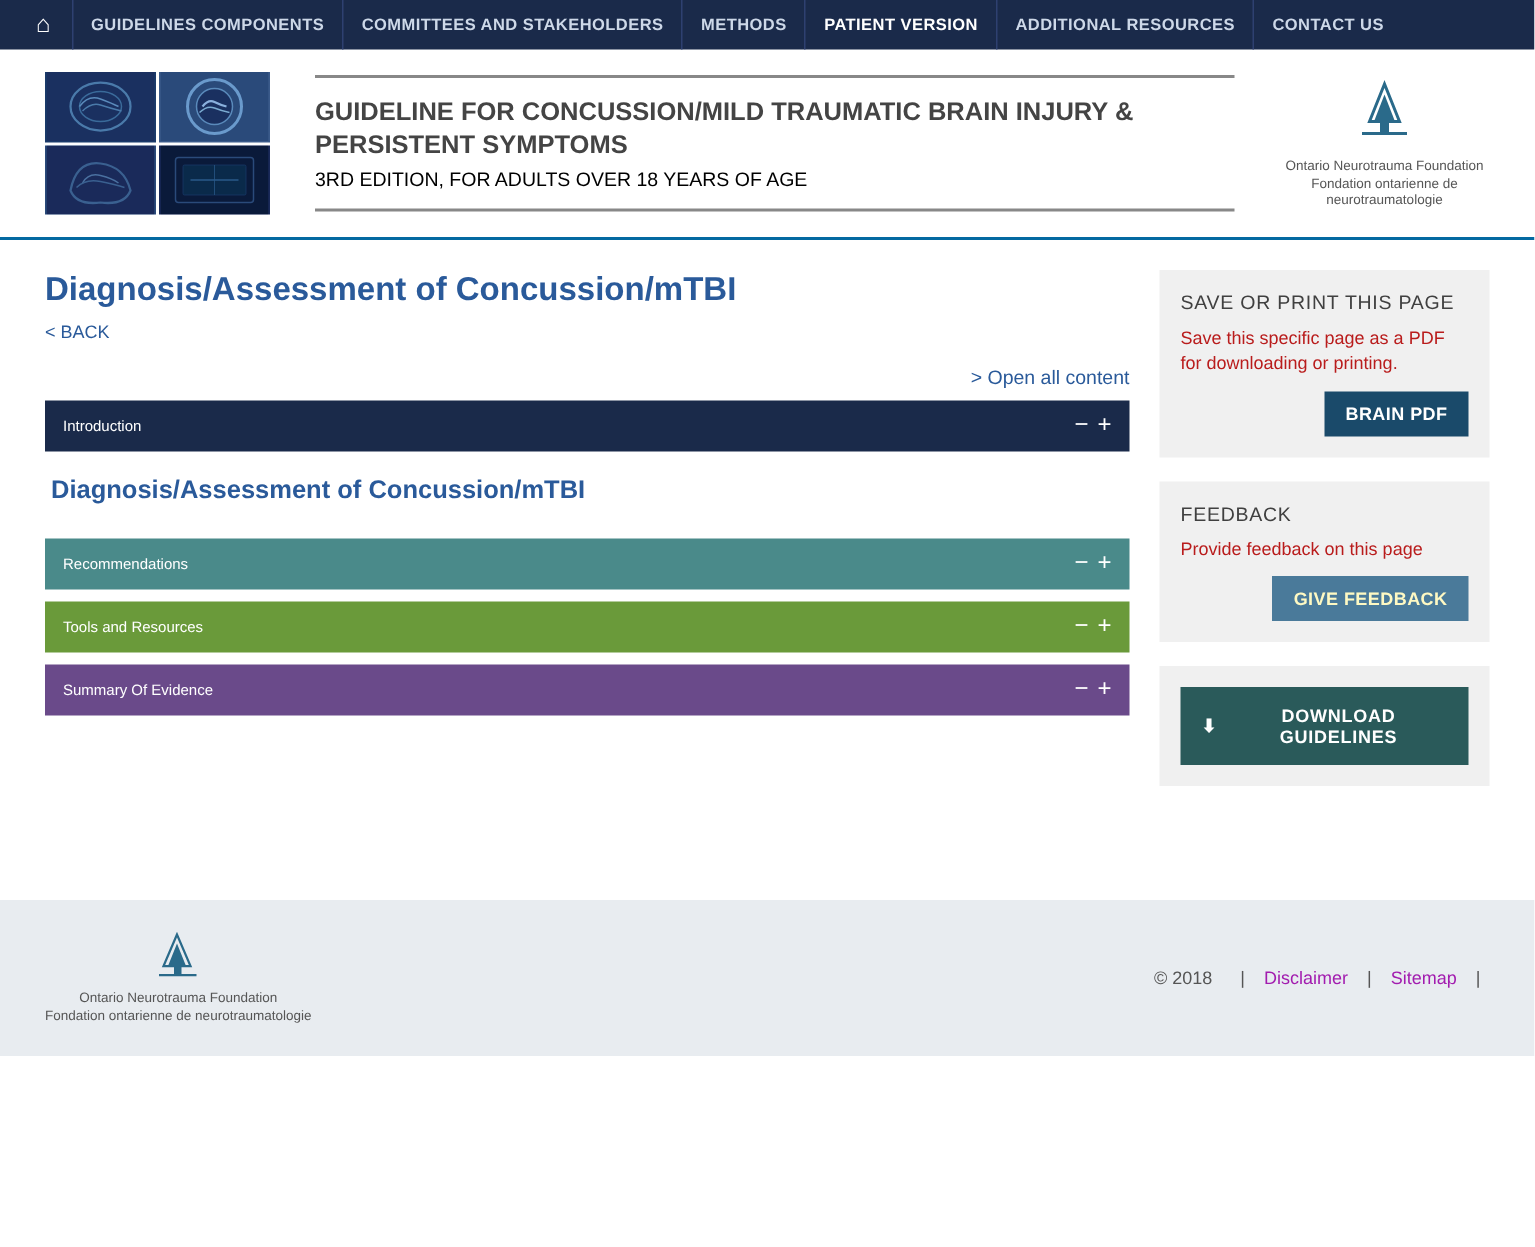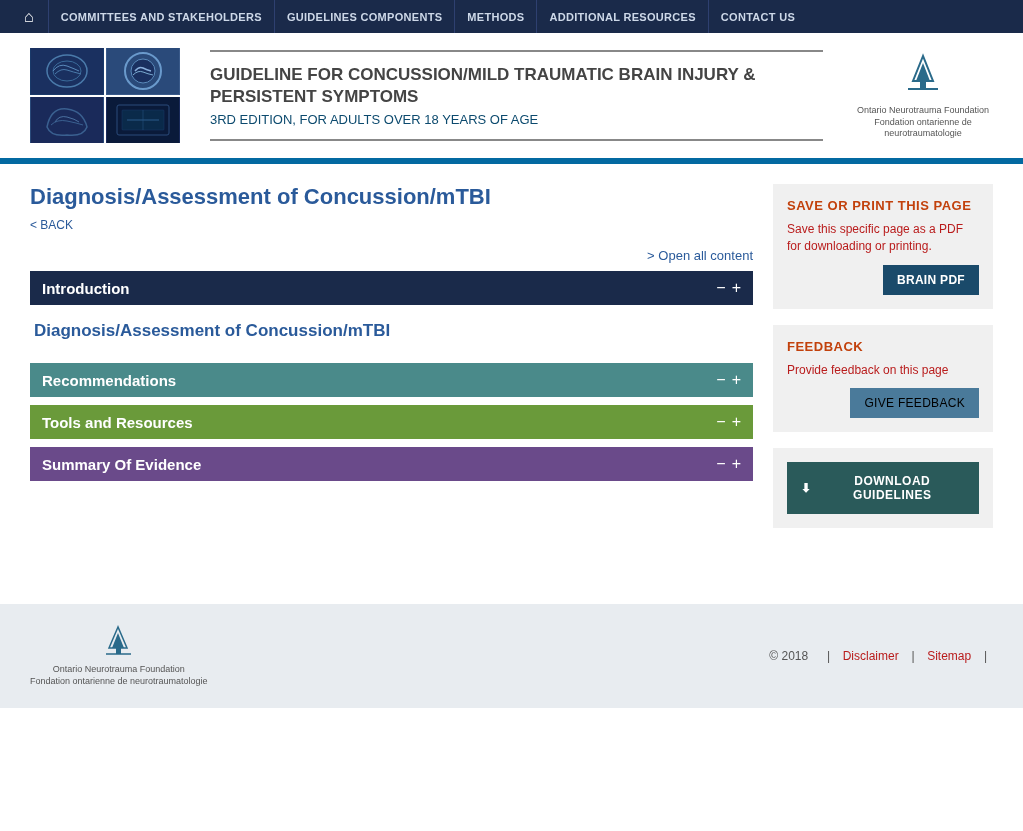--- a/index.html
+++ b/index.html
@@ -33,21 +33,21 @@
       border-left: 1px solid #2e4070;
       letter-spacing: 0.3px;
     }
     nav .nav-item.active { color: #fff; }
 
     
     .header {
       display: flex;
       align-items: center;
       padding: 15px 30px;
-      border-bottom: 6px solid #0369a1;
+      border-bottom: 2px solid #0369a1;
     }
     .header-logo {
       width: 150px;
       height: 95px;
       margin-right: 30px;
       display: grid;
       grid-template-columns: 1fr 1fr;
       grid-template-rows: 1fr 1fr;
       gap: 2px;
       flex-shrink: 0;
@@ -71,21 +71,21 @@
       padding: 12px 0;
     }
     .header-title-block h1 {
       font-size: 17px;
       font-weight: bold;
       color: #444;
       line-height: 1.3;
     }
     .header-title-block .subtitle {
       font-size: 13px;
-      color: #0c4a6e;
+      color: #000000;
       margin-top: 4px;
     }
     .header-org-logo {
       margin-left: 30px;
       display: flex;
       flex-direction: column;
       align-items: center;
       font-size: 9px;
       color: #555;
       line-height: 1.3;
@@ -131,22 +131,22 @@
     
     .section-bar {
       display: flex;
       align-items: center;
       justify-content: space-between;
       padding: 8px 12px;
       margin-bottom: 0;
       cursor: pointer;
     }
     .section-bar .section-label {
-      font-size: 15px;
-      font-weight: bold;
+      font-size: 10px;
+      font-weight: normal;
       color: #fff;
     }
     .section-bar .controls {
       display: flex;
       gap: 6px;
       color: #fff;
       font-size: 16px;
     }
     .section-intro { background: #1a2a4a; margin-bottom: 2px; }
     .section-recommendations { background: #4a8a8a; margin-top: 8px; margin-bottom: 2px; }
@@ -162,22 +162,22 @@
     }
 
     
     .sidebar-card {
       background: #f0f0f0;
       padding: 14px;
       margin-bottom: 16px;
     }
     .sidebar-card h3 {
       font-size: 13px;
-      font-weight: bold;
-      color: #c2410c;
+      font-weight: normal;
+      color: #404040;
       margin-bottom: 8px;
       letter-spacing: 0.5px;
     }
     .sidebar-card p {
       font-size: 12px;
       color: #b91c1c;
       margin-bottom: 10px;
       line-height: 1.4;
     }
     .btn-create-pdf {
@@ -186,25 +186,25 @@
       border: none;
       padding: 8px 14px;
       font-size: 12px;
       font-weight: bold;
       cursor: pointer;
       float: right;
       letter-spacing: 0.3px;
     }
     .btn-give-feedback {
       background: #4a7a9a;
-      color: #000000;
+      color: #fef9c3;
       border: none;
       padding: 8px 14px;
       font-size: 12px;
-      font-weight: normal;
+      font-weight: bold;
       cursor: pointer;
       float: right;
       letter-spacing: 0.3px;
     }
     .btn-download {
       background: #2a5a5a;
       color: #fff;
       border: none;
       padding: 12px 14px;
       font-size: 12px;
@@ -235,34 +235,35 @@
       font-size: 9px;
       color: #555;
       text-align: center;
       line-height: 1.3;
     }
     .footer-right {
       font-size: 12px;
       color: #555;
     }
     .footer-right a {
-      color: #b91c1c;
+      color: #a21caf;
       text-decoration: none;
       cursor: pointer;
     }
     .footer-right span { margin: 0 6px; }
   </style>
 </head>
 <body>
 
 <nav>
   <div class="nav-home">⌂</div>
+  <div class="nav-item">GUIDELINES COMPONENTS</div>
   <div class="nav-item">COMMITTEES AND STAKEHOLDERS</div>
-  <div class="nav-item">GUIDELINES COMPONENTS</div>
   <div class="nav-item">METHODS</div>
+  <div class="nav-item active">PATIENT VERSION</div>
   <div class="nav-item">ADDITIONAL RESOURCES</div>
   <div class="nav-item">CONTACT US</div>
 </nav>
 
 <div class="header">
   <div class="header-logo">
     <div class="img-cell">
       <svg width="72" height="46" viewBox="0 0 72 46">
         <rect width="72" height="46" fill="#1a3060"></rect>
         <ellipse cx="36" cy="23" rx="20" ry="16" fill="none" stroke="#4a7aaa" stroke-width="1.5"></ellipse>

